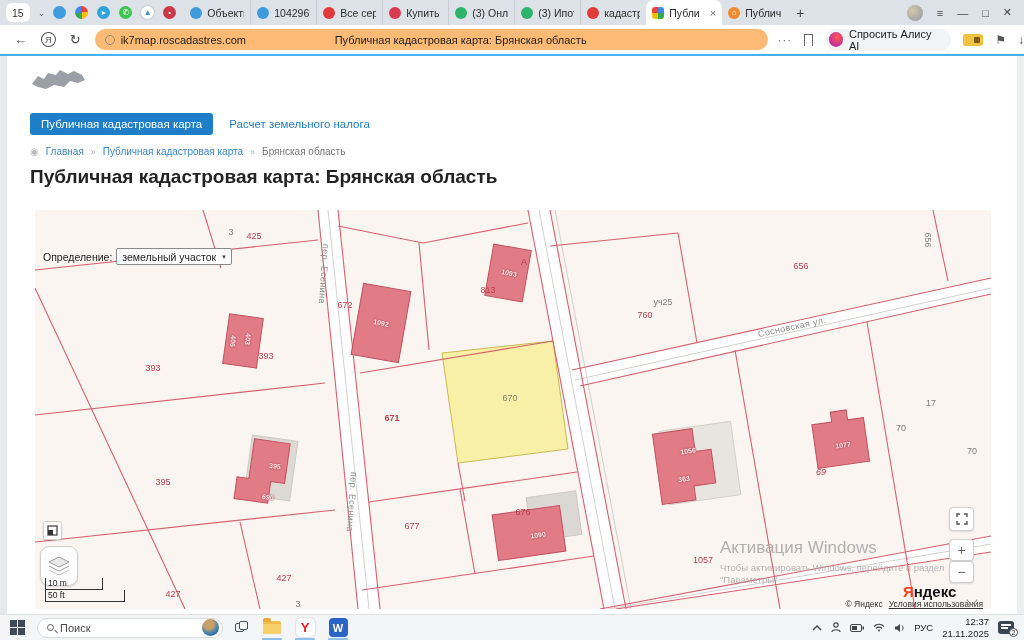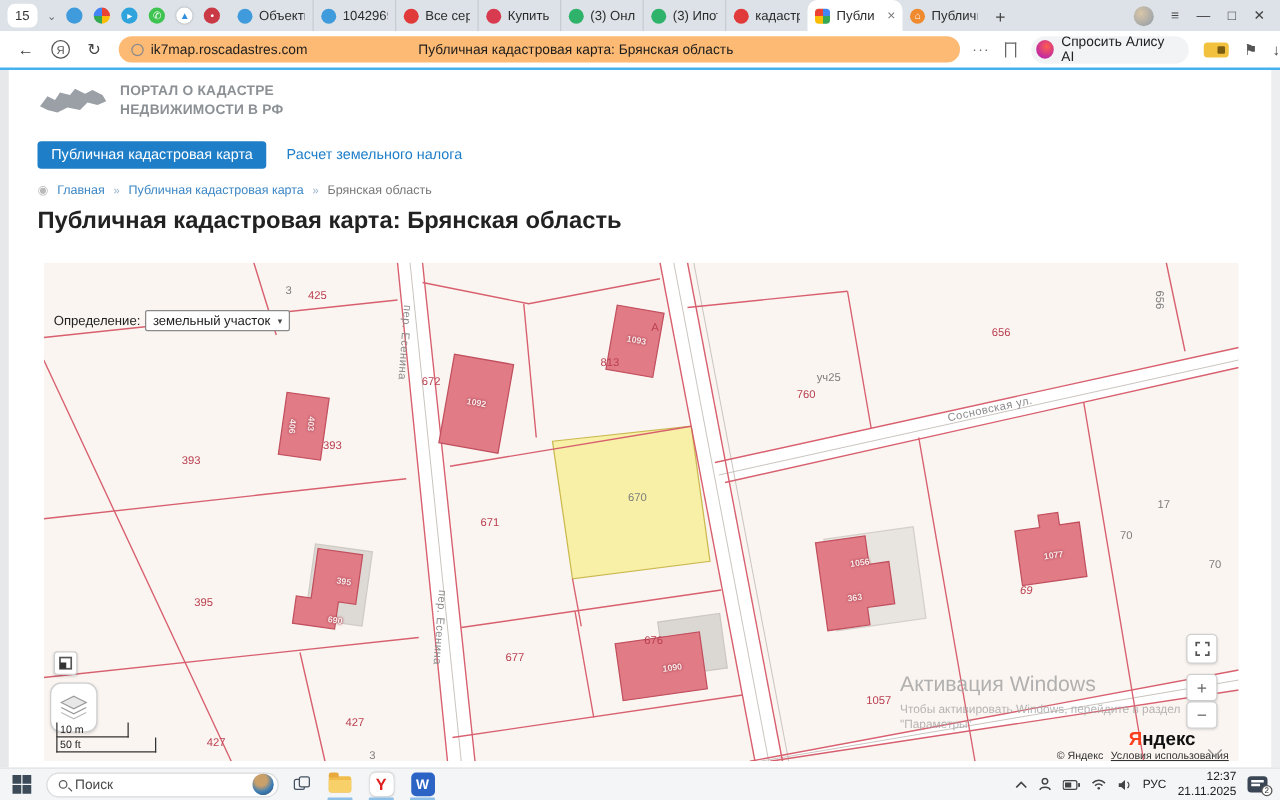--- a/index.html
+++ b/index.html
@@ -215,24 +215,20 @@
   <div id="loadline"></div>
 
   <div id="page">
     <div id="leftstrip"></div>
     <div id="rightstrip"></div>
 
     <div class="logo">
       <svg width="58" height="28" viewBox="0 0 58 28">
           <path d="M2,18 L8,10 L14,13 L18,7 L26,9 L30,4 L38,8 L44,5 L52,9 L55,14 L48,17 L40,15 L34,21 L24,19 L16,23 L8,21 Z" fill="#9aa0a6"></path>
         </svg>
-      <div class="logotext">
-        <div>ПОРТАЛ О КАДАСТРЕ</div>
-        <div>НЕДВИЖИМОСТИ В РФ</div>
-      </div>
     </div>
 
     <div class="sitenav">
       <button class="navbtn">Публичная кадастровая карта</button>
       <a class="navlink" href="#">Расчет земельного налога</a>
     </div>
 
     <div class="crumbs">
       <span class="pin">◉</span>
       <a href="#">Главная</a>
@@ -330,21 +326,21 @@
             </g>
         </g>
       </svg>
 
       <div id="map-labels">
           <div class="mlabel c-g" style="left: 196px; top: 22px; transform: translate(-50%, -50%) rotate(0deg);">3</div>
           <div class="mlabel c-r" style="left: 219px; top: 26px; transform: translate(-50%, -50%) rotate(0deg);">425</div>
           <div class="mlabel c-r" style="left: 310px; top: 95px; transform: translate(-50%, -50%) rotate(0deg);">672</div>
           <div class="mlabel c-r" style="left: 453px; top: 80px; transform: translate(-50%, -50%) rotate(0deg);">813</div>
           <div class="mlabel c-r" style="left: 489px; top: 52px; transform: translate(-50%, -50%) rotate(0deg);">А</div>
-          <div class="mlabel c-r" style="left: 357px; top: 208px; transform: translate(-50%, -50%) rotate(0deg);">671</div>
+          <div class="mlabel c-r" style="left: 357px; top: 208px; transform: translate(-50%, -50%) rotate(0deg); font-weight: bold;">671</div>
           <div class="mlabel c-g" style="left: 475px; top: 188px; transform: translate(-50%, -50%) rotate(0deg);">670</div>
           <div class="mlabel c-r" style="left: 118px; top: 158px; transform: translate(-50%, -50%) rotate(0deg);">393</div>
           <div class="mlabel c-r" style="left: 231px; top: 146px; transform: translate(-50%, -50%) rotate(0deg);">393</div>
           <div class="mlabel c-r" style="left: 128px; top: 272px; transform: translate(-50%, -50%) rotate(0deg);">395</div>
           <div class="mlabel c-r" style="left: 138px; top: 384px; transform: translate(-50%, -50%) rotate(0deg);">427</div>
           <div class="mlabel c-r" style="left: 249px; top: 368px; transform: translate(-50%, -50%) rotate(0deg);">427</div>
           <div class="mlabel c-g" style="left: 263px; top: 394px; transform: translate(-50%, -50%) rotate(0deg);">3</div>
           <div class="mlabel c-r" style="left: 377px; top: 316px; transform: translate(-50%, -50%) rotate(0deg);">677</div>
           <div class="mlabel c-r" style="left: 488px; top: 302px; transform: translate(-50%, -50%) rotate(0deg);">676</div>
           <div class="mlabel c-r" style="left: 610px; top: 105px; transform: translate(-50%, -50%) rotate(0deg);">760</div>

